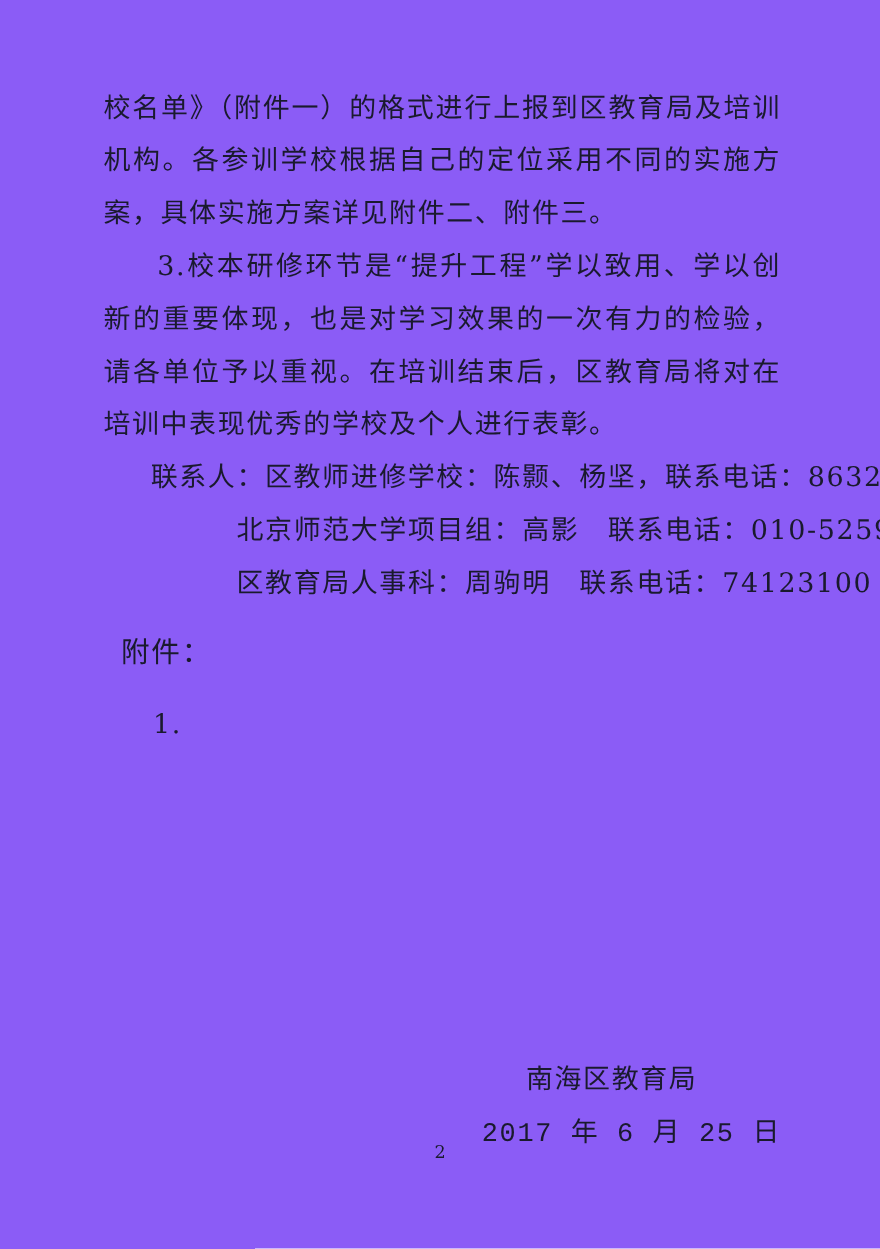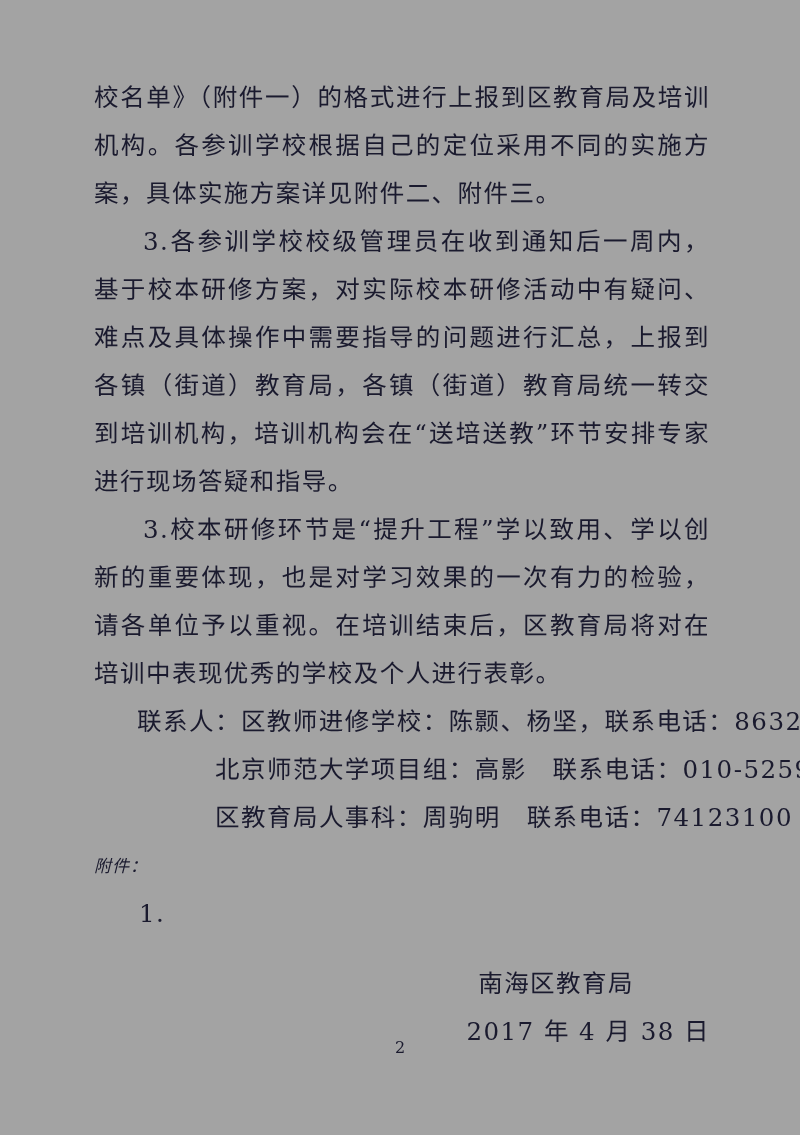--- a/index.html
+++ b/index.html
@@ -13,21 +13,21 @@
     height: 1135px;
     position: relative;
     font-family: "DejaVu Serif", "Liberation Serif", serif;
     color: #1a1a2e;
     overflow: hidden;
   }
 
   .page {
     position: absolute;
     inset: 0;
-    background: #a3a3a3;
+    background: #8b5cf6;
   }
 
   .content {
     position: absolute;
     left: 94px;
     top: 74px;
     width: 616px;
   }
 
   
@@ -58,25 +58,24 @@
   }
   .contact-line.lead {
     padding-left: 43px;
   }
   .contact-line.cont {
     padding-left: 121px;
   }
 
   
   .attach-label {
-    font-size: 17px;
+    font-size: 26px;
     line-height: 48px;
     letter-spacing: 0.06em;
-    margin: 0;
-    font-style: italic;
+    margin: 16px;
   }
   .attach-list {
     list-style: none;
     margin: 0;
     padding: 0;
   }
   .attach-item {
     font-size: 24.5px;
     line-height: 48px;
     letter-spacing: 0.06em;
@@ -89,20 +88,21 @@
     min-width: 34px;
   }
 
   
   .sign-block {
     position: absolute;
     left: 94px;
     top: 960px;
     width: 616px;
     text-align: right;
+    font-family: Liberation Mono, monospace;
   }
   .sign-org {
     font-size: 24.5px;
     line-height: 48px;
     letter-spacing: 0.06em;
     padding-right: 76px;
     margin: 0;
   }
   .sign-date {
     font-size: 24.5px;
@@ -127,21 +127,20 @@
 </head>
 <body>
 
 <div class="page">
 
   <div class="content">
 
     <p class="para">校名单》（附件一）的格式进行上报到区教育局及培训机构。各参训学校根据自己的定位采用不同的实施方案，具体实施方案详见附件二、附件三。</p>
 
 
-    <p class="para indent-2">3.各参训学校校级管理员在收到通知后一周内，基于校本研修方案，对实际校本研修活动中有疑问、难点及具体操作中需要指导的问题进行汇总，上报到各镇（街道）教育局，各镇（街道）教育局统一转交到培训机构，培训机构会在“送培送教”环节安排专家进行现场答疑和指导。</p>
 
     <p class="para indent-2">3.校本研修环节是“提升工程”学以致用、学以创新的重要体现，也是对学习效果的一次有力的检验，请各单位予以重视。在培训结束后，区教育局将对在培训中表现优秀的学校及个人进行表彰。</p>
 
     <div class="contact-block">
       <p class="contact-line lead">联系人：区教师进修学校：陈颢、杨坚，联系电话：86328700</p>
       <p class="contact-line cont">北京师范大学项目组：高影　联系电话：010-52592612</p>
       <p class="contact-line cont">区教育局人事科：周驹明　联系电话：74123100</p>
     </div>
 
     <p class="attach-label">附件：</p>
@@ -150,18 +149,18 @@
       <li class="attach-item">
         <span class="attach-num">1.</span>
       </li>
 
     </ul>
 
   </div>
 
   <div class="sign-block">
     <p class="sign-org">南海区教育局</p>
-    <p class="sign-date">2017 年 4 月 38 日</p>
+    <p class="sign-date">2017 年 6 月 25 日</p>
   </div>
 
   <div class="page-number">2</div>
 
 </div>
 
 </body></html>

